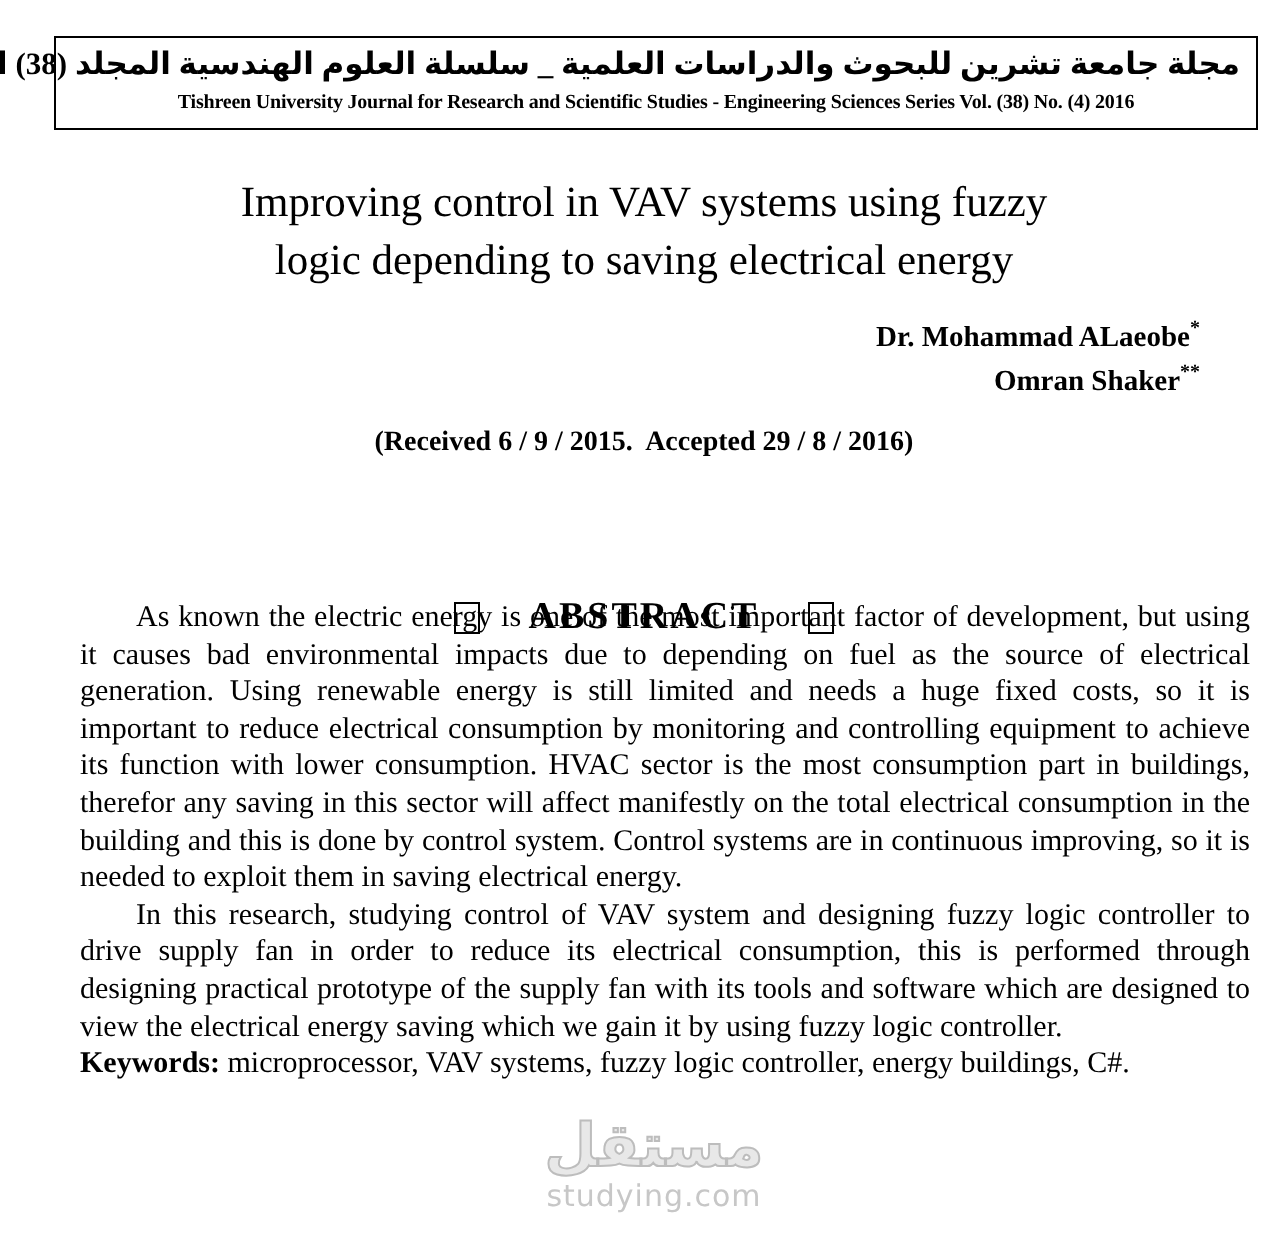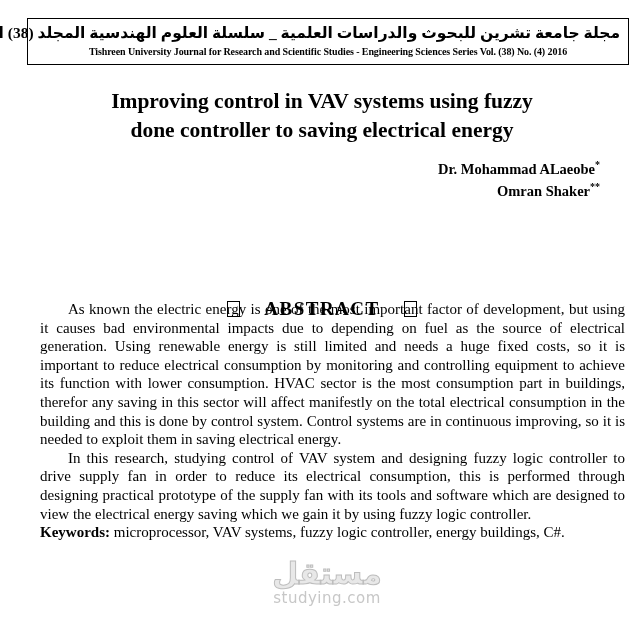--- a/index.html
+++ b/index.html
@@ -41,21 +41,21 @@
     letter-spacing: -0.1px;
   }
 
   
   .title {
     position: absolute;
     top: 87px;
     left: 0;
     width: 100%;
     text-align: center;
-    font-weight: bold;
+    font-weight: normal;
     font-size: 21.5px;
     line-height: 29px;
   }
 
   
   .authors {
     position: absolute;
     top: 156px;
     right: 44px;
     text-align: right;
@@ -150,28 +150,29 @@
 
 <div class="page">
 
   <div class="journal-box">
     <div class="journal-ar">مجلة جامعة تشرين للبحوث والدراسات العلمية  _  سلسلة العلوم الهندسية المجلد (38) العدد (4) 2016</div>
     <div class="journal-en">Tishreen University Journal for Research and Scientific Studies - Engineering Sciences Series Vol.  (38) No. (4) 2016</div>
   </div>
 
   <div class="title">
     <div>Improving control in VAV systems using fuzzy</div>
-    <div>done controller to saving electrical energy</div>
+    <div>logic depending to saving electrical energy</div>
   </div>
 
   <div class="authors">
     <div><span>Dr. Mohammad ALaeobe</span><sup>*</sup></div>
     <div><span>Omran Shaker</span><sup>**</sup></div>
   </div>
 
+  <div class="dates">(Received 6 / 9 / 2015.  Accepted 29 / 8 / 2016)</div>
 
   <div class="abstract-heading">
     <span class="orn-box"></span>
     <span class="head-text">ABSTRACT</span>
     <span class="orn-box"></span>
   </div>
 
   <div class="watermark">
     <div class="wm-ar">مستقل</div>
     <div class="wm-domain">studying.com</div>

